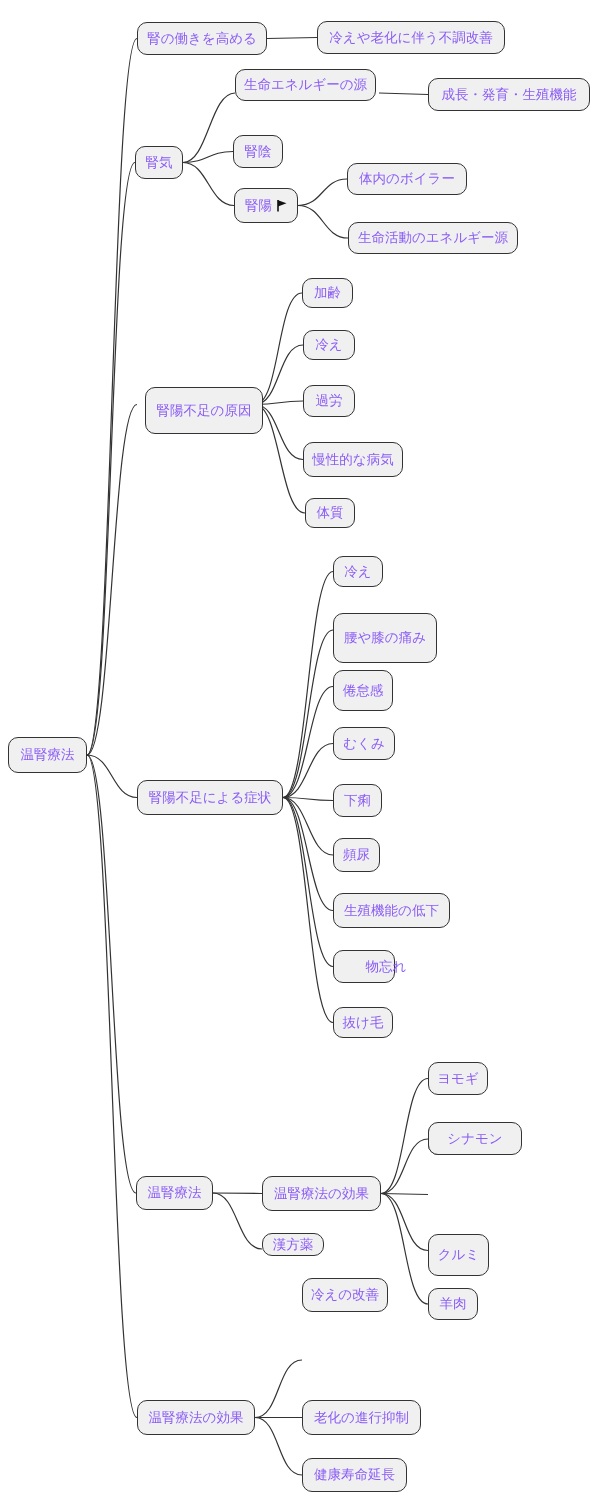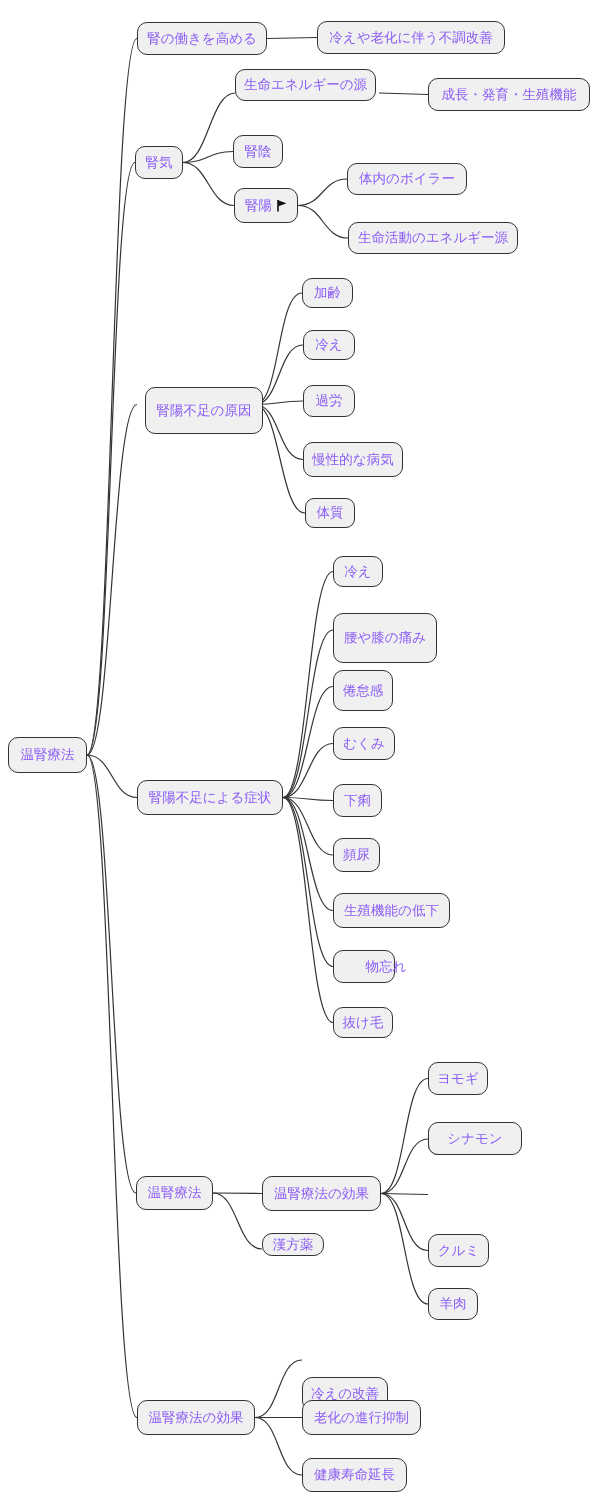--- a/index.html
+++ b/index.html
@@ -177,33 +177,33 @@
       </div>
       <div class="node" style="left: 428px; top: 1062px; width: 60px; height: 33px;">
         <span>ヨモギ</span>
       </div>
       <div class="node" style="left: 428px; top: 1123px; width: 70px; height: 32px;">
         <span>ショウガ</span>
       </div>
       <div class="node" style="left: 428px; top: 1122px; width: 94px; height: 33px;">
         <span>シナモン</span>
       </div>
-      <div class="node" style="left: 428px; top: 1234px; width: 61px; height: 33px;">
+      <div class="node" style="left: 428px; top: 1234px; width: 61px; height: 42px;">
         <span>クルミ</span>
       </div>
       <div class="node" style="left: 428px; top: 1288px; width: 50px; height: 32px;">
         <span>羊肉</span>
       </div>
       <div class="node" style="left: 262px; top: 1233px; width: 62px; height: 23px;">
         <span>漢方薬</span>
       </div>
       <div class="node" style="left: 137px; top: 1400px; width: 118px; height: 35px;">
         <span>温腎療法の効果</span>
       </div>
-      <div class="node" style="left: 302px; top: 1377px; width: 86px; height: 34px;">
+      <div class="node" style="left: 302px; top: 1278px; width: 86px; height: 34px;">
         <span>冷えの改善</span>
       </div>
       <div class="node" style="left: 302px; top: 1400px; width: 119px; height: 35px;">
         <span>老化の進行抑制</span>
       </div>
       <div class="node" style="left: 302px; top: 1458px; width: 105px; height: 34px;">
         <span>健康寿命延長</span>
       </div>
     </div>
 </div>

